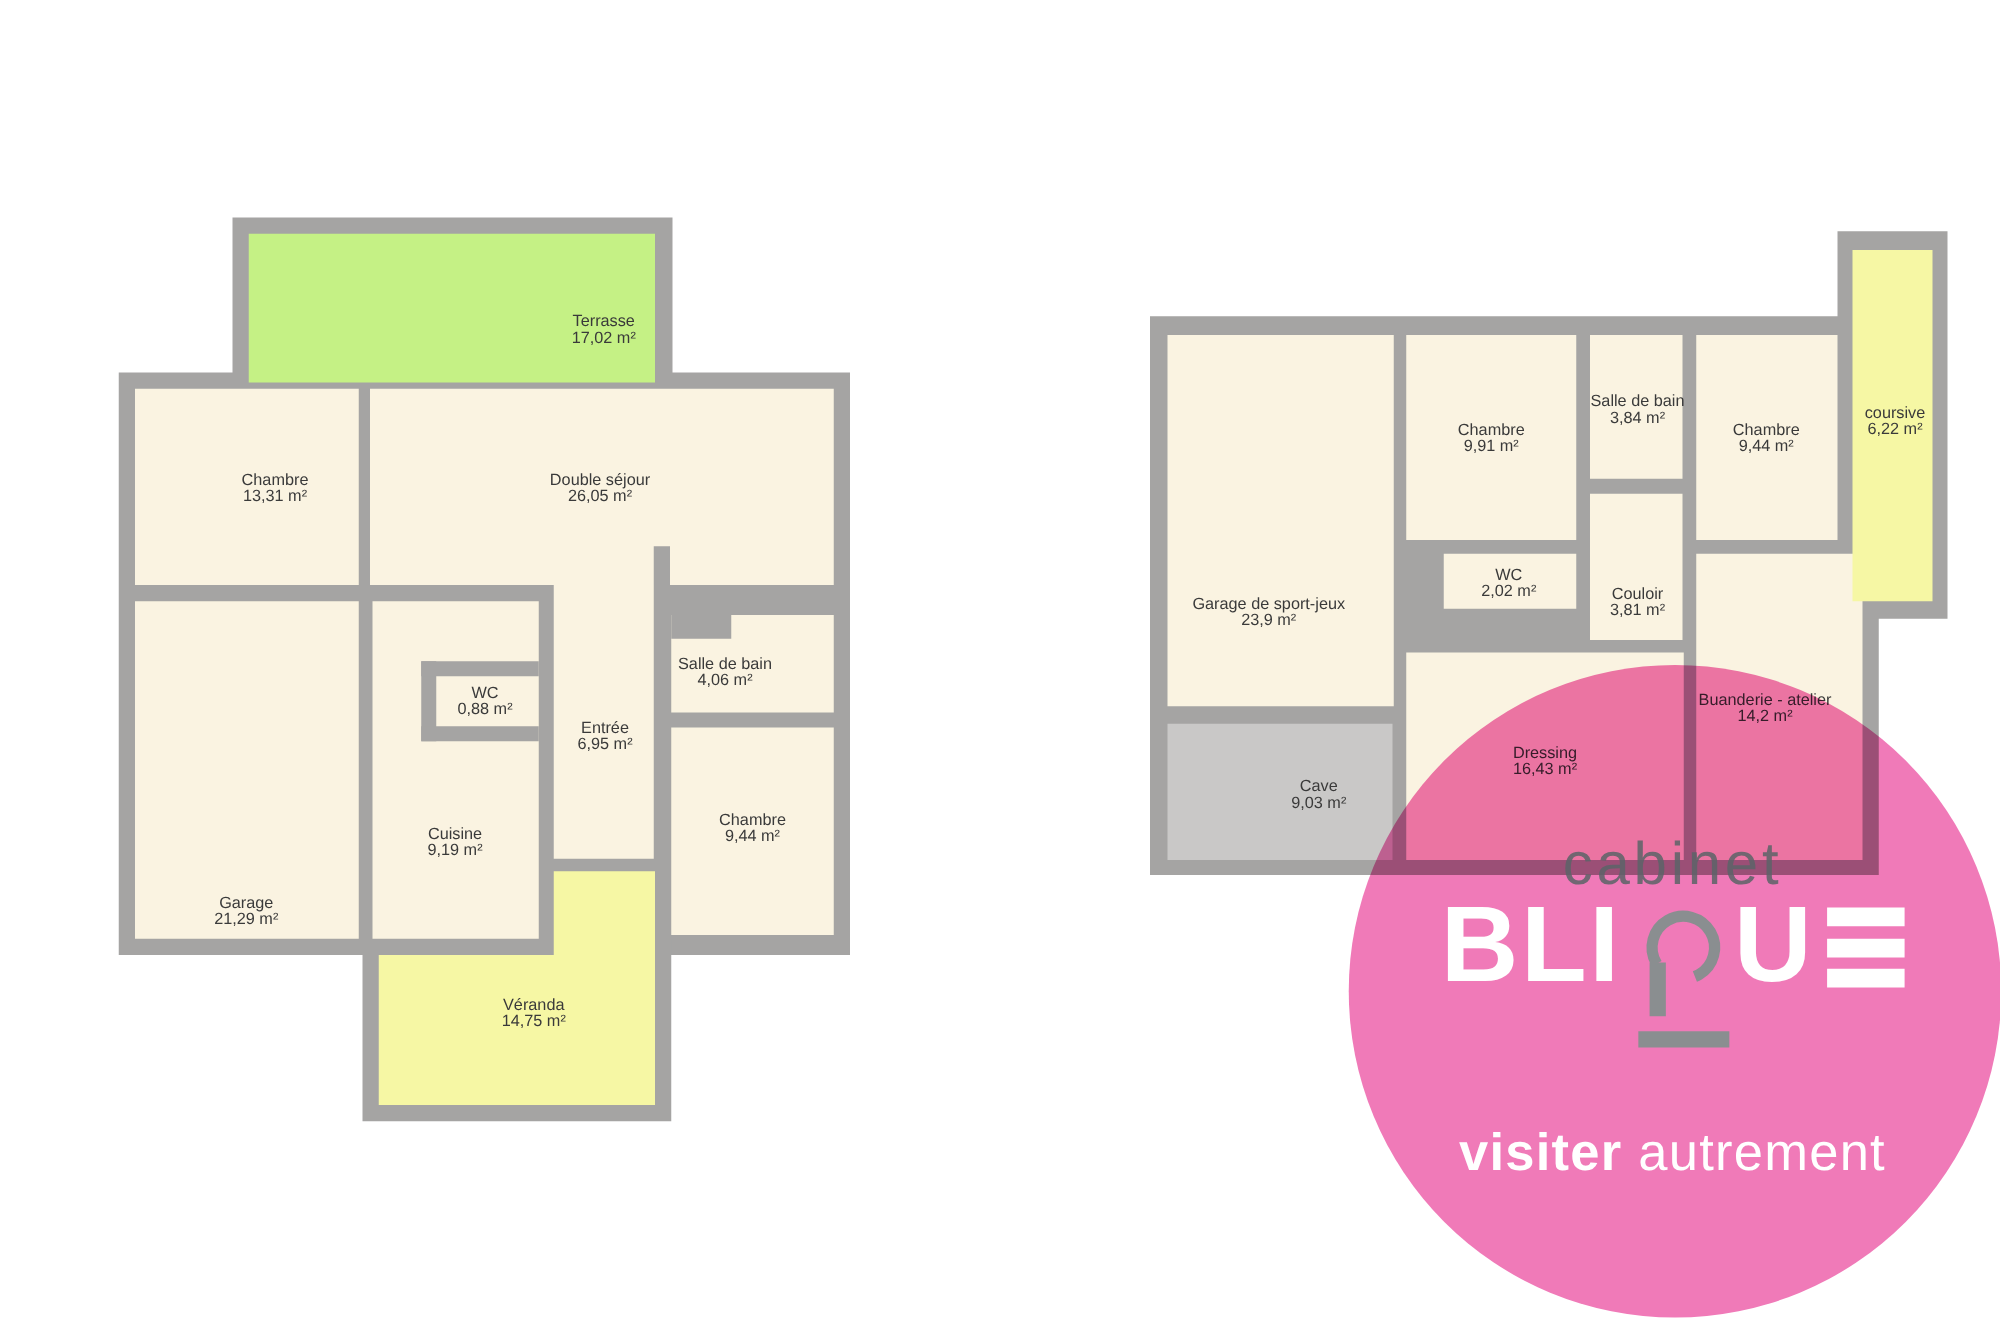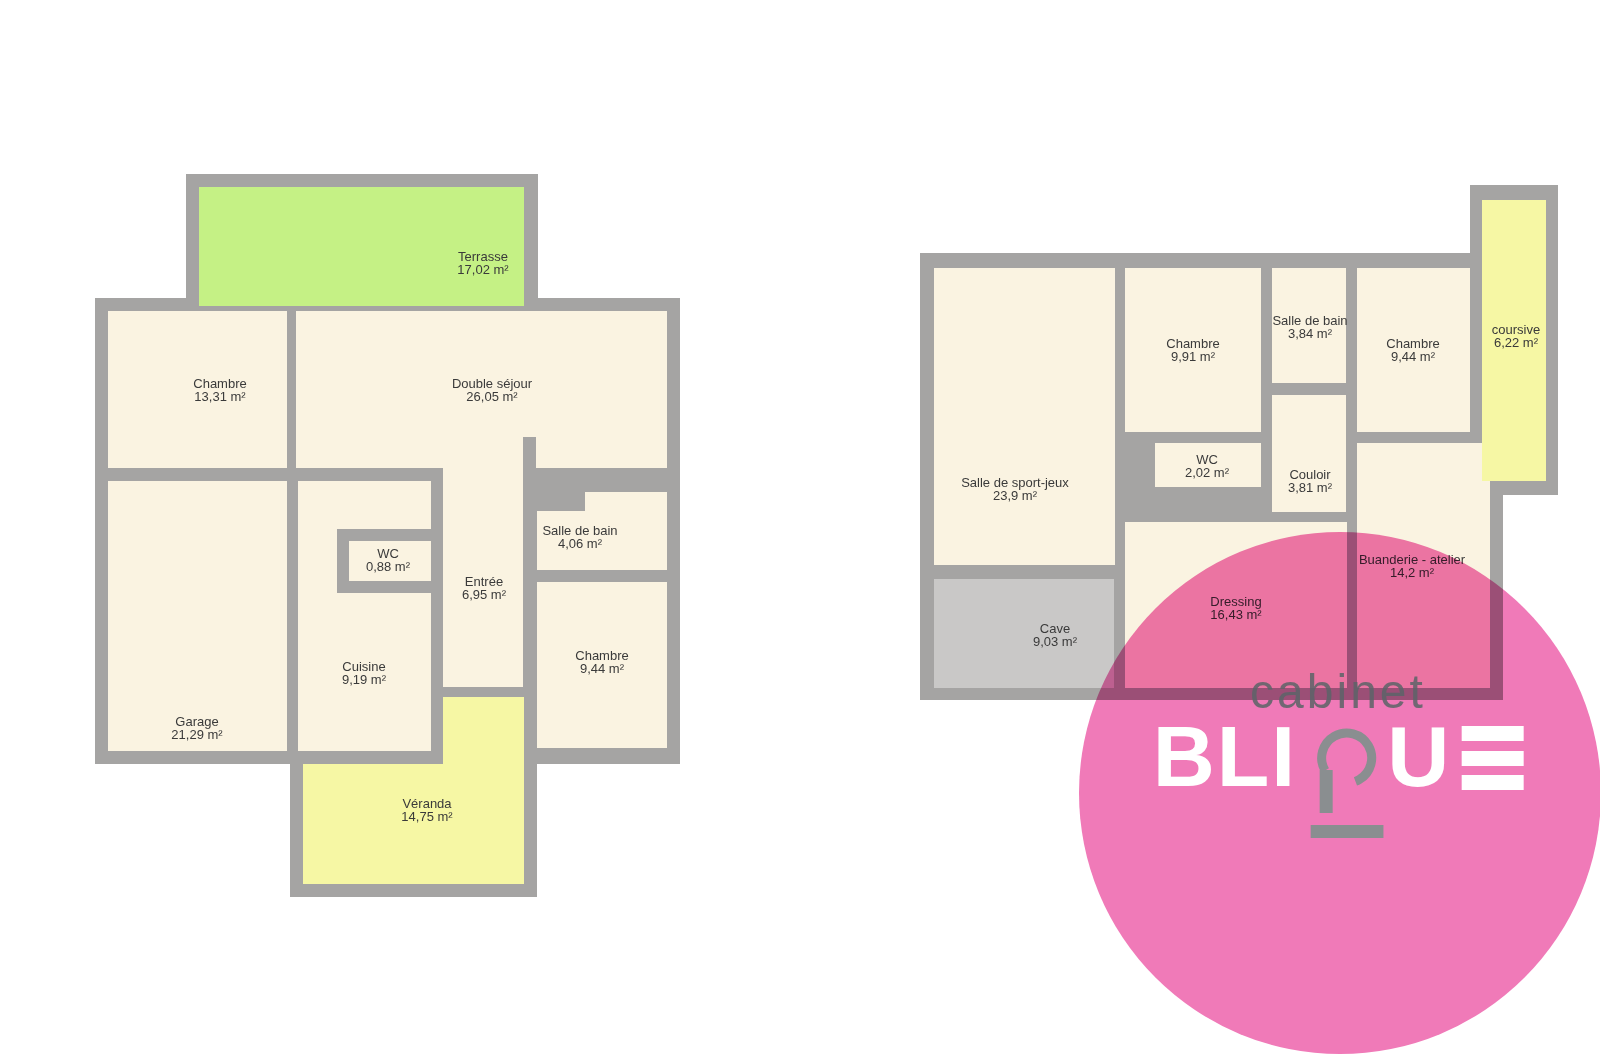--- a/index.html
+++ b/index.html
@@ -105,21 +105,21 @@
       <div class="abs overlay-wall" style="left: 523px; top: 437px; width: 13px; height: 31px; background: rgb(165, 164, 163);"></div>
       <div class="abs overlay-wall" style="left: 537px; top: 492px; width: 48px; height: 19px; background: rgb(165, 164, 163);"></div>
       <div class="room-label" style="left: 483px; top: 251px;">
         <div>Terrasse</div>
         <div>17,02 m²</div>
       </div>
       <div class="room-label" style="left: 220px; top: 378px;">
         <div>Chambre</div>
         <div>13,31 m²</div>
       </div>
-      <div class="room-label" style="left: 480px; top: 378px; margin-left: 12px;">
+      <div class="room-label" style="left: 480px; top: 378px;">
         <div>Double séjour</div>
         <div>26,05 m²</div>
       </div>
       <div class="room-label" style="left: 388px; top: 548px;">
         <div>WC</div>
         <div>0,88 m²</div>
       </div>
       <div class="room-label" style="left: 580px; top: 525px;">
         <div>Salle de bain</div>
         <div>4,06 m²</div>
@@ -152,21 +152,21 @@
       <div class="abs fill-layer" style="left: 934px; top: 579px; width: 180px; height: 109px; background: rgb(201, 200, 199);"></div>
       <div class="abs fill-layer" style="left: 1125px; top: 268px; width: 136px; height: 164px; background: rgb(250, 243, 225);"></div>
       <div class="abs fill-layer" style="left: 1155px; top: 443px; width: 106px; height: 44px; background: rgb(250, 243, 225);"></div>
       <div class="abs fill-layer" style="left: 1272px; top: 268px; width: 74px; height: 115px; background: rgb(250, 243, 225);"></div>
       <div class="abs fill-layer" style="left: 1272px; top: 395px; width: 74px; height: 117px; background: rgb(250, 243, 225);"></div>
       <div class="abs fill-layer" style="left: 1357px; top: 268px; width: 113px; height: 164px; background: rgb(250, 243, 225);"></div>
       <div class="abs fill-layer" style="left: 1357px; top: 443px; width: 133px; height: 245px; background: rgb(250, 243, 225);"></div>
       <div class="abs fill-layer" style="left: 1125px; top: 522px; width: 222px; height: 166px; background: rgb(250, 243, 225);"></div>
       <div class="abs fill-layer" style="left: 1482px; top: 200px; width: 64px; height: 281px; background: rgb(246, 247, 164);"></div>
       <div class="room-label" style="left: 1015px; top: 477px;">
-        <div>Salle de sport-jeux</div>
+        <div>Garage de sport-jeux</div>
         <div>23,9 m²</div>
       </div>
       <div class="room-label" style="left: 1193px; top: 338px;">
         <div>Chambre</div>
         <div>9,91 m²</div>
       </div>
       <div class="room-label" style="left: 1310px; top: 315px;">
         <div>Salle de bain</div>
         <div>3,84 m²</div>
       </div>
@@ -212,14 +212,18 @@
       <rect x="7" y="103" width="73" height="13" fill="#8a8e90"></rect>
     </svg>
     <span class="letters">U</span>
     <span class="wm-e">
         <i></i>
         <i></i>
         <i></i>
       </span>
   </div>
 
+  <div class="wm-tagline">
+    <span class="bold">visiter</span>
+    <span>autrement</span>
+  </div>
 
 </div>
 
 </body></html>

